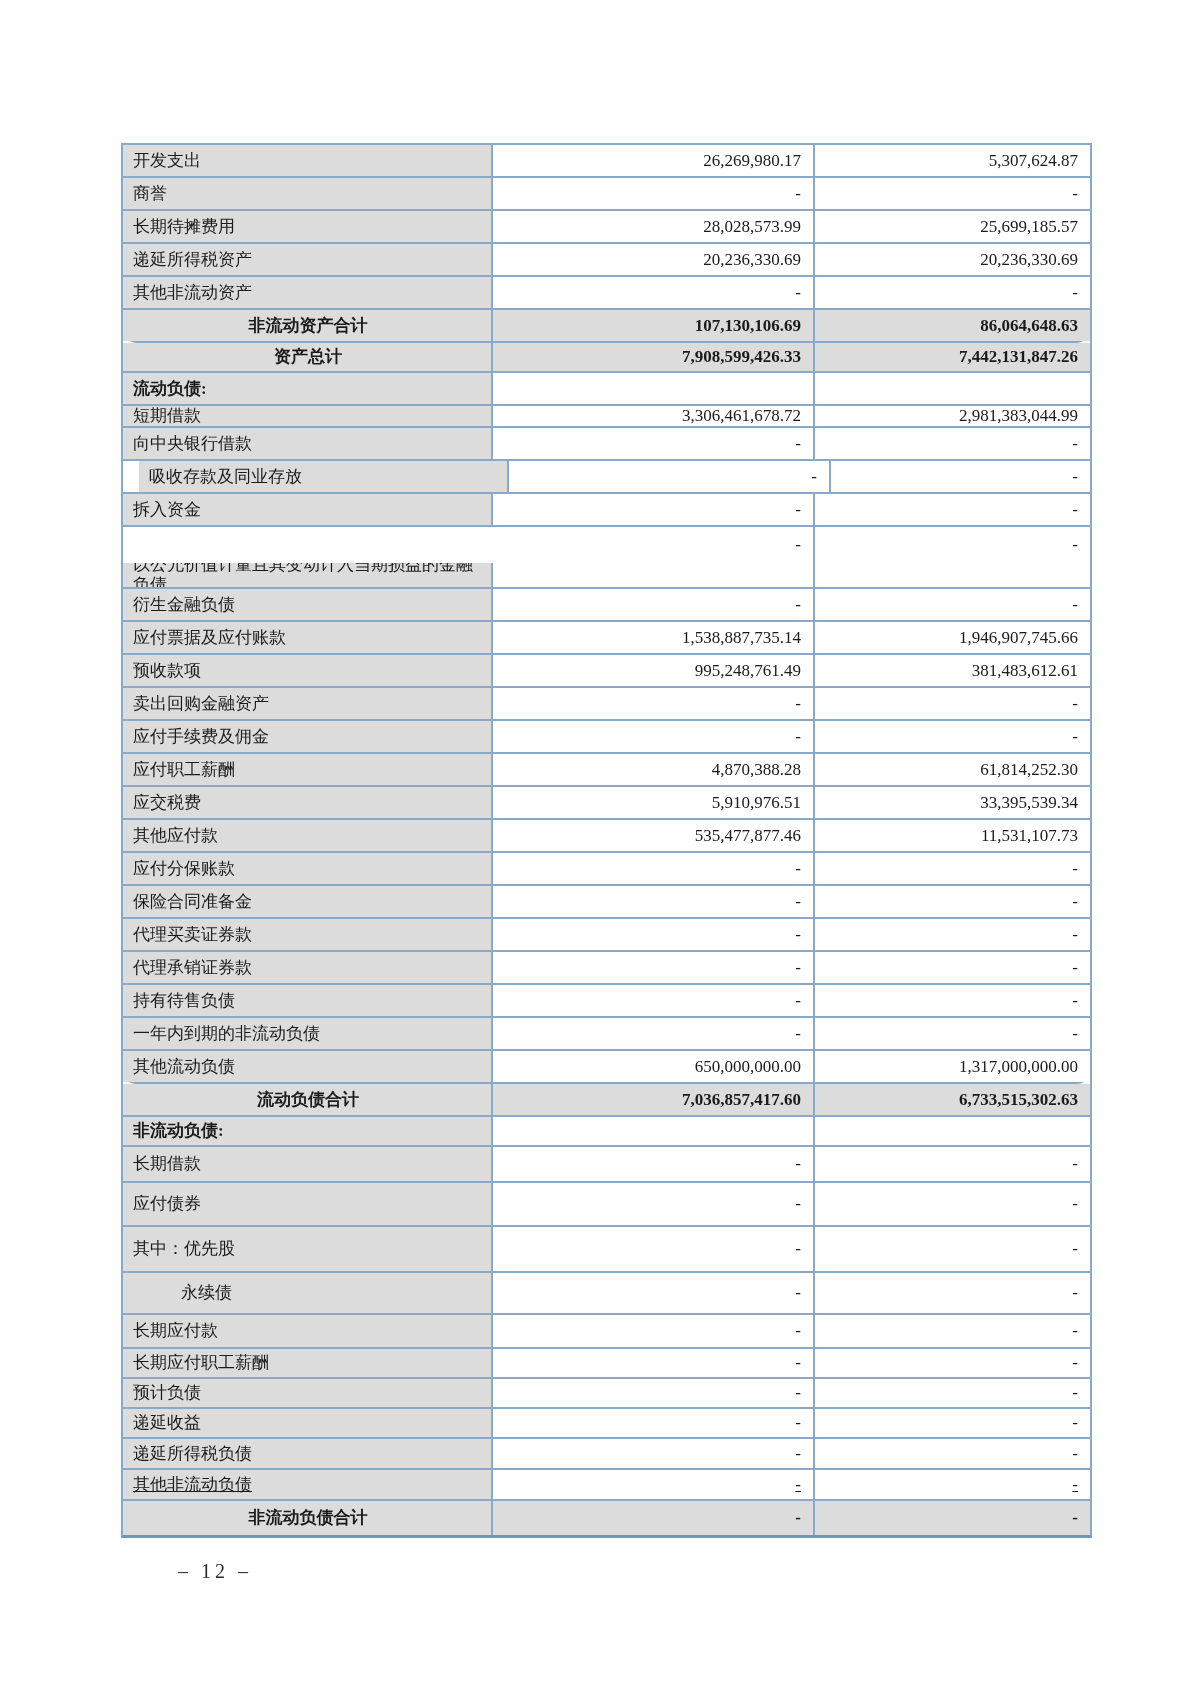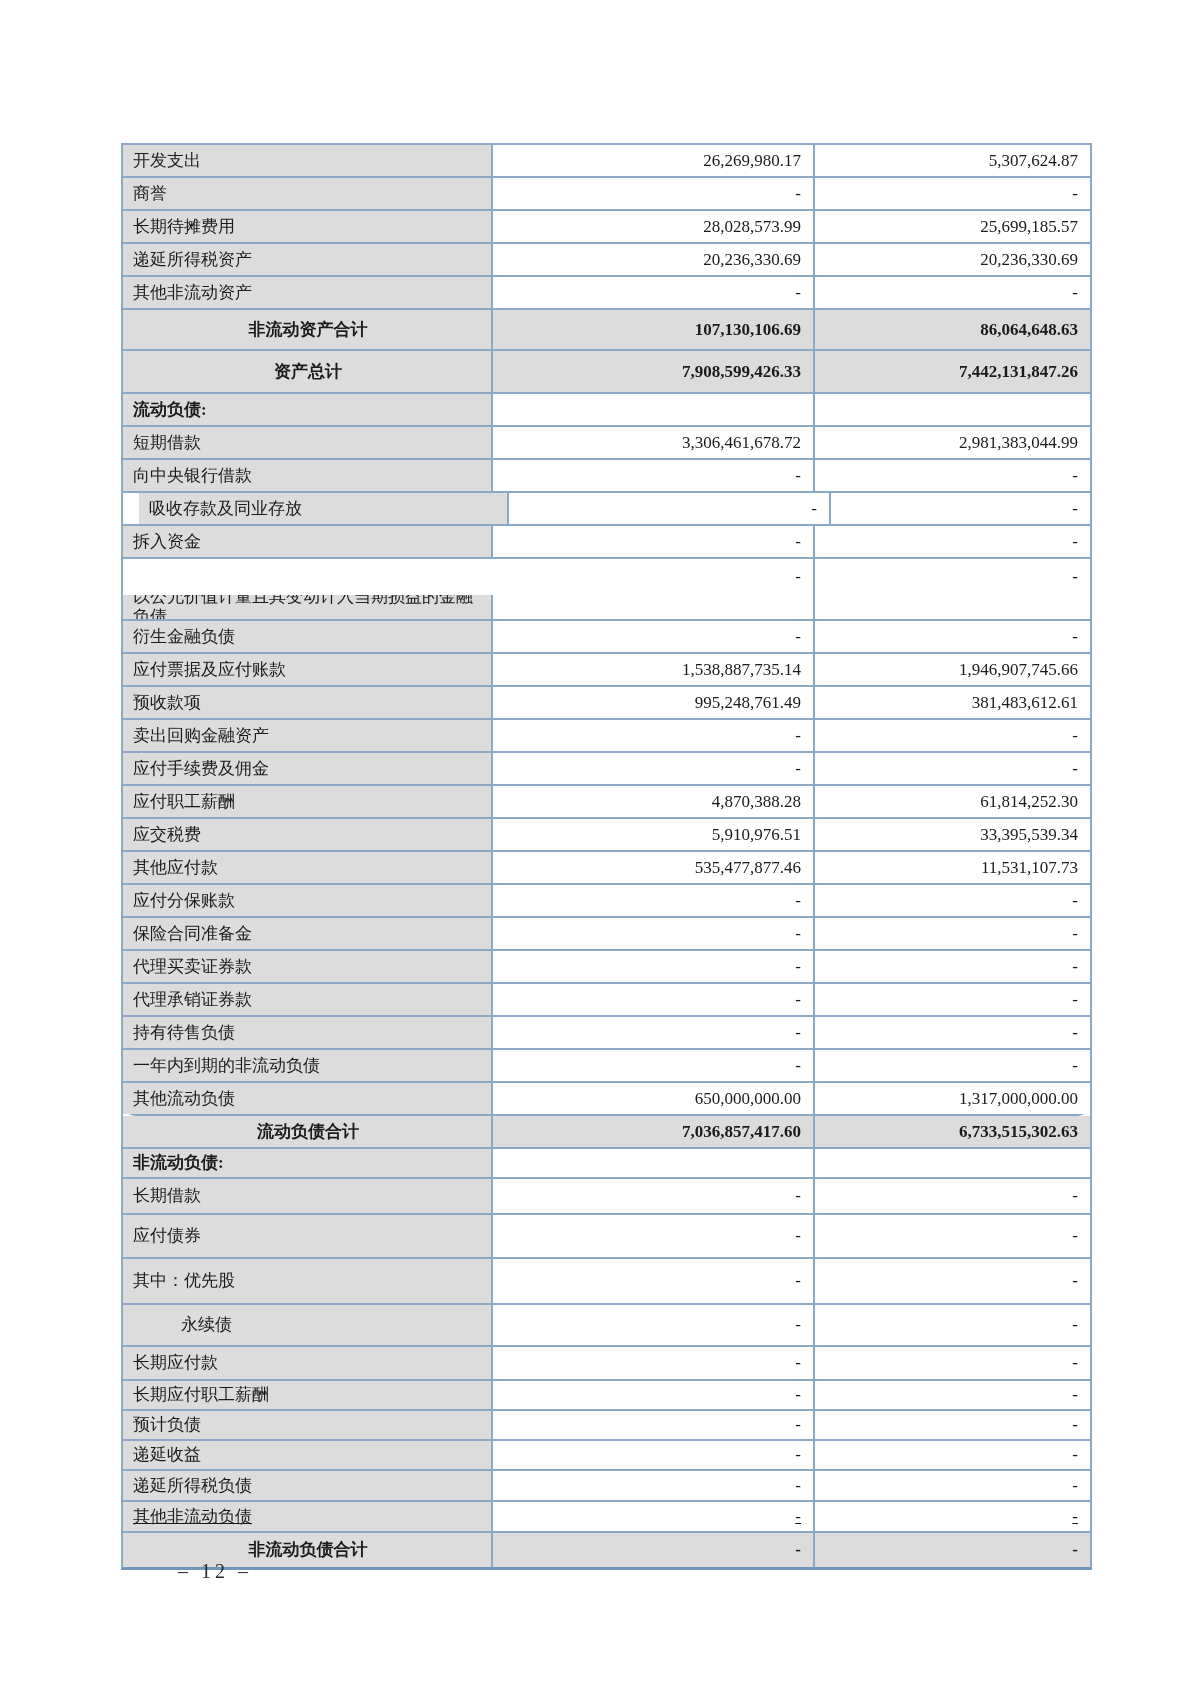--- a/index.html
+++ b/index.html
@@ -90,36 +90,36 @@
       <div class="row item" style="height: 33px;">
         <div class="cell label">递延所得税资产</div>
         <div class="cell val val1">20,236,330.69</div>
         <div class="cell val val2">20,236,330.69</div>
       </div>
       <div class="row item" style="height: 33px;">
         <div class="cell label">其他非流动资产</div>
         <div class="cell val val1">-</div>
         <div class="cell val val2">-</div>
       </div>
-      <div class="row total" style="height: 41px;">
+      <div class="row total" style="height: 33px; border-radius: 14px;">
         <div class="cell label">非流动资产合计</div>
         <div class="cell val val1">107,130,106.69</div>
         <div class="cell val val2">86,064,648.63</div>
       </div>
-      <div class="row total" style="height: 43px;">
+      <div class="row total" style="height: 30px;">
         <div class="cell label">资产总计</div>
         <div class="cell val val1">7,908,599,426.33</div>
         <div class="cell val val2">7,442,131,847.26</div>
       </div>
       <div class="row section" style="height: 33px;">
         <div class="cell label">流动负债:</div>
         <div class="cell val val1"></div>
         <div class="cell val val2"></div>
       </div>
-      <div class="row item" style="height: 33px; justify-content: space-between;">
+      <div class="row item" style="height: 22px; justify-content: space-between;">
         <div class="cell label">短期借款</div>
         <div class="cell val val1">3,306,461,678.72</div>
         <div class="cell val val2">2,981,383,044.99</div>
       </div>
       <div class="row item" style="height: 33px;">
         <div class="cell label">向中央银行借款</div>
         <div class="cell val val1">-</div>
         <div class="cell val val2">-</div>
       </div>
       <div class="row item" style="height: 33px; padding-left: 16px;">

